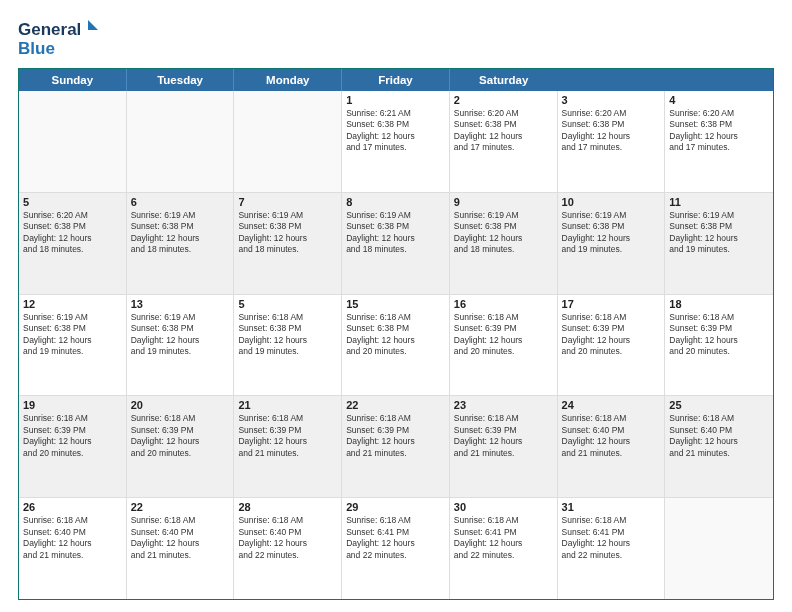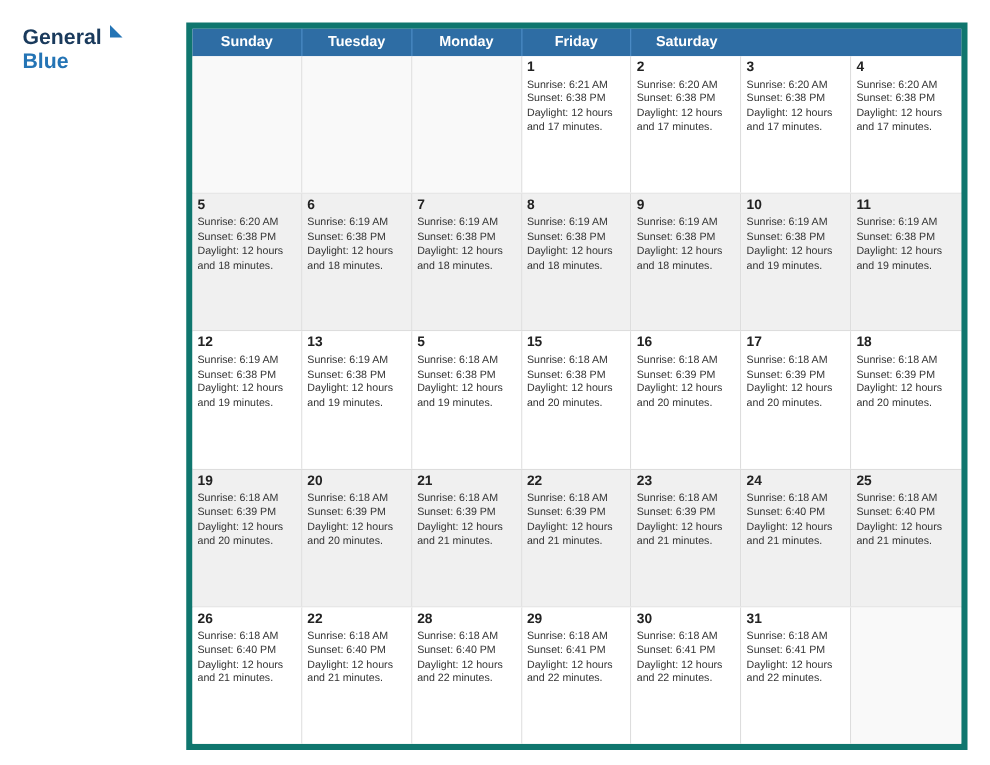--- a/index.html
+++ b/index.html
@@ -8,22 +8,21 @@
       height: 612px;
       font-family: Arial, sans-serif;
       background: #fff;
       overflow: hidden;
     }
     .page {
       width: 792px;
       height: 612px;
       padding: 18px 18px 12px 18px;
       display: flex;
-      flex-direction: row;
-      gap: 41px;
+      flex-direction: column;
     }
     .header {
       display: flex;
       justify-content: space-between;
       align-items: flex-start;
       margin-bottom: 10px;
     }
     .logo {
       display: flex;
       align-items: center;
@@ -40,21 +39,21 @@
     }
     .subtitle {
       font-size: 14px;
       color: #333;
       margin-top: 2px;
     }
     .calendar {
       flex: 1;
       display: flex;
       flex-direction: column;
-      border: 5px solid #0f766e;
+      border: 1px solid #0f766e;
     }
     .cal-header {
       display: grid;
       grid-template-columns: repeat(7, 1fr);
       background: #2e6da4;
     }
     .cal-header-cell {
       color: #fff;
       font-size: 11.5px;
       font-weight: bold;

